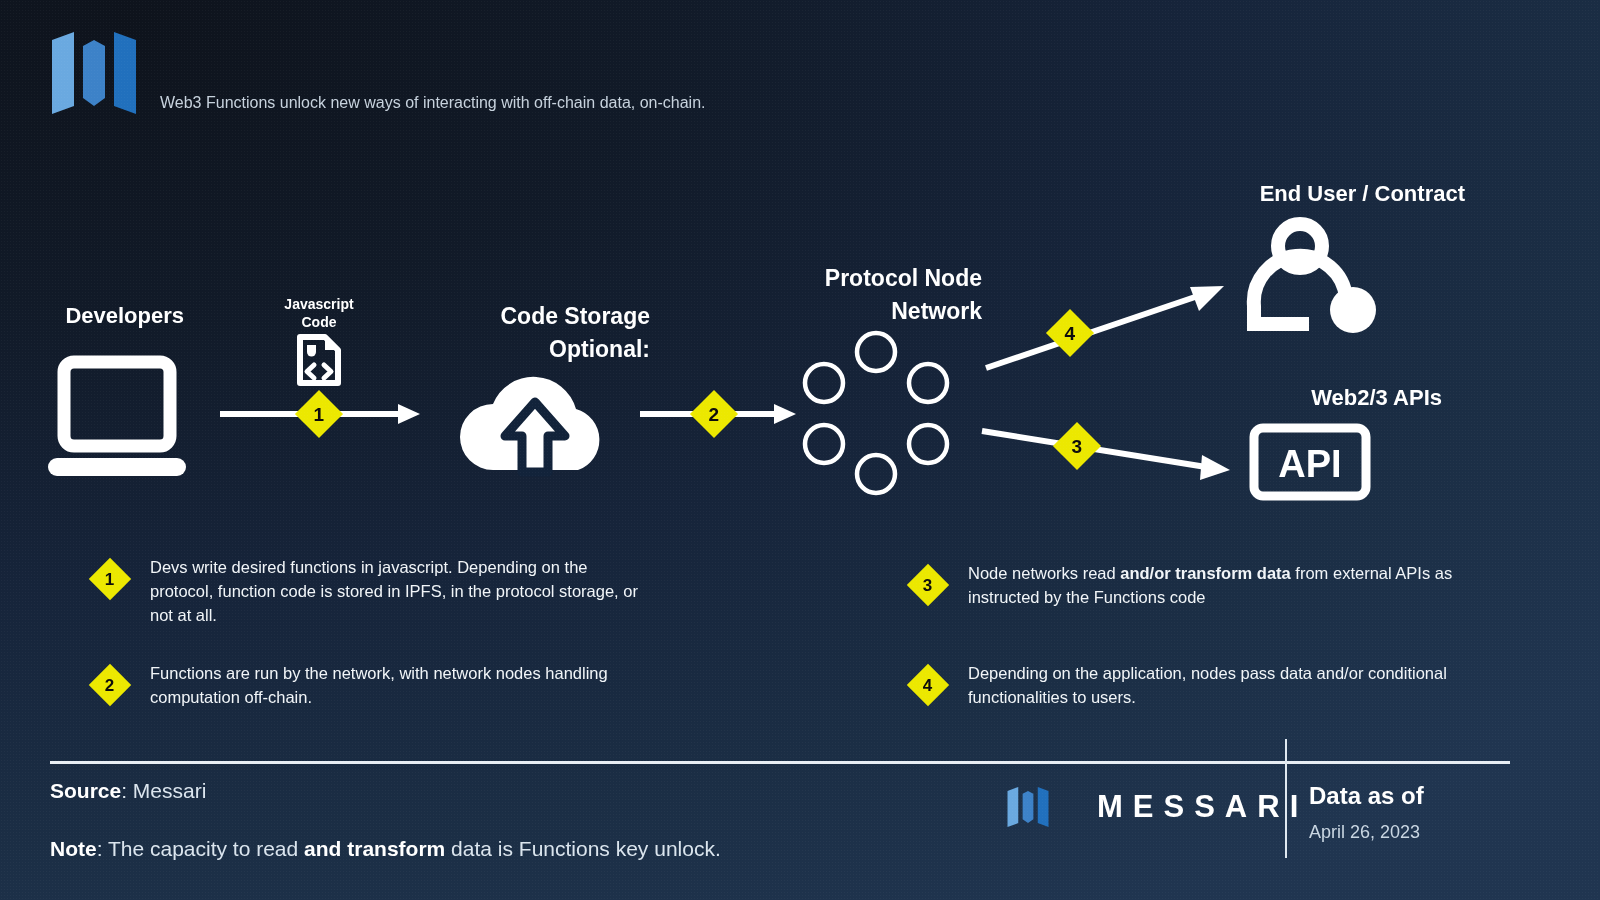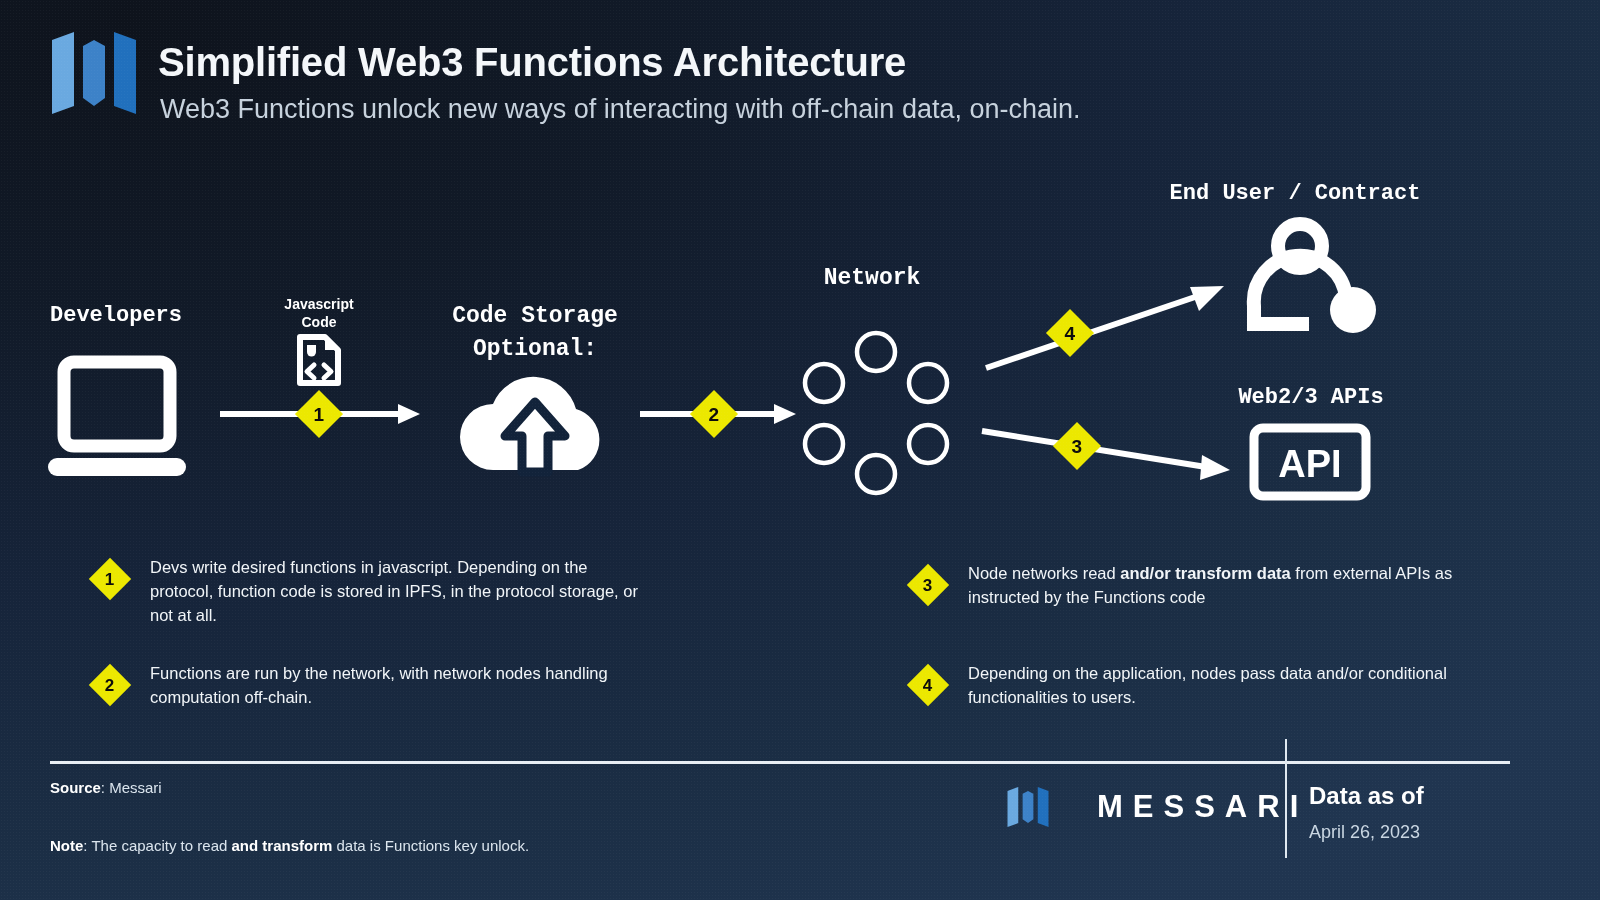--- a/index.html
+++ b/index.html
@@ -24,25 +24,25 @@
   .lay{position:absolute;}
 
   
   #logo-head{left:48px;top:32px;width:92px;height:82px;}
   #title{
     left:158px;top:40px;
     font-size:40px;font-weight:bold;color:#f4f7fa;letter-spacing:-.2px;
   }
   #subtitle{
     left:160px;top:94px;
-    font-size:27px;color:#c7d2dd;
-  }
-
-  
-  .nlabel{font-weight:bold;color:#ffffff;font-size:22px;line-height:1.42;text-align:center;font-family:Liberation Mono, monospace;}
+    font-size:16px;color:#c7d2dd;
+  }
+
+  
+  .nlabel{font-weight:bold;color:#ffffff;font-size:22px;line-height:1.42;text-align:right;}
   .nlabel.lg{font-size:23px;}
   .small-label{font-weight:bold;color:#ffffff;font-size:14px;line-height:1.3;text-align:center;}
 
   
   .diamond{
     position:absolute;width:34px;height:34px;background:#ece800;
     transform:rotate(45deg);
     display:flex;align-items:center;justify-content:center;
   }
   .diamond > span{
@@ -58,21 +58,21 @@
   }
   .ldia > span{transform:rotate(-45deg);color:#0c0c0c;font-weight:bold;font-size:17px;line-height:1;}
   .ltext{
     margin-left:25px;color:#f1f5f8;font-size:16.5px;line-height:1.45;
   }
   .ltext b{font-weight:bold;}
 
   
   #frule{left:50px;top:761px;width:1460px;height:3px;background:#e8eef4;}
   #fvrule{left:1285px;top:739px;width:2px;height:119px;background:#dfe8f0;}
-  .ftext{color:#dbe5ee;font-size:15px;}
+  .ftext{color:#dbe5ee;font-size:21px;}
   .ftext b{color:#ffffff;font-weight:bold;}
   #source-line{left:50px;top:779px;}
   #note-line{left:50px;top:837px;}
   #messari-mark{left:1005px;top:787px;display:flex;align-items:center;gap:33px;}
   #messari-word{
     color:#ffffff;font-weight:bold;font-size:31px;letter-spacing:10px;margin-left:13px;
   }
   #date-block{left:1309px;top:782px;}
   #date-label{color:#ffffff;font-weight:bold;font-size:24px;}
   #date-value{color:#c9d6e2;font-size:18px;margin-top:12px;}
@@ -84,21 +84,20 @@
 <div id="stage">
 
   <div class="lay" id="logo-head">
     <svg width="92" height="82" viewBox="0 0 92 82">
       <polygon points="4,8 26,0 26,74 4,82" fill="#6aa9e0"></polygon>
       <polygon points="35,14 46,8 57,14 57,66 46,74 35,66" fill="#3d82c8"></polygon>
       <polygon points="66,0 88,8 88,82 66,74" fill="#2170bd"></polygon>
     </svg>
   </div>
 
-  <div class="lay" id="title">Simplified Web3 Functions Architecture</div>
   <div class="lay" id="subtitle">Web3 Functions unlock new ways of interacting with off-chain data, on-chain.</div>
 
   <div class="lay nlabel" style="left:48px;top:300px;width:136px;">Developers</div>
   <div class="lay" style="left:46px;top:358px;">
     <svg width="142" height="124" viewBox="0 0 142 124">
       <rect x="18" y="4" width="106" height="84" rx="10" ry="10" fill="none" stroke="#ffffff" stroke-width="13"></rect>
       <rect x="2" y="100" width="138" height="18" rx="9" ry="9" fill="#ffffff"></rect>
     </svg>
   </div>
 
@@ -141,20 +140,21 @@
     <svg width="156" height="24" viewBox="0 0 156 24">
       <line x1="0" y1="12" x2="134" y2="12" stroke="#ffffff" stroke-width="6"></line>
       <polygon points="134,2 156,12 134,22" fill="#ffffff"></polygon>
     </svg>
   </div>
   <div class="diamond" style="left:697px;top:397px;">
     <span>2</span>
   </div>
 
   <div class="lay nlabel lg" style="left:762px;top:262px;width:220px;">
+    <div>Protocol Node</div>
     <div>Network</div>
   </div>
   <div class="lay" style="left:800px;top:330px;">
     <svg width="150" height="165" viewBox="0 0 150 165">
       <circle cx="76" cy="22" r="19" fill="none" stroke="#ffffff" stroke-width="4.5"></circle>
       <circle cx="24" cy="53" r="19" fill="none" stroke="#ffffff" stroke-width="4.5"></circle>
       <circle cx="128" cy="53" r="19" fill="none" stroke="#ffffff" stroke-width="4.5"></circle>
       <circle cx="24" cy="114" r="19" fill="none" stroke="#ffffff" stroke-width="4.5"></circle>
       <circle cx="128" cy="114" r="19" fill="none" stroke="#ffffff" stroke-width="4.5"></circle>
       <circle cx="76" cy="144" r="19" fill="none" stroke="#ffffff" stroke-width="4.5"></circle>

